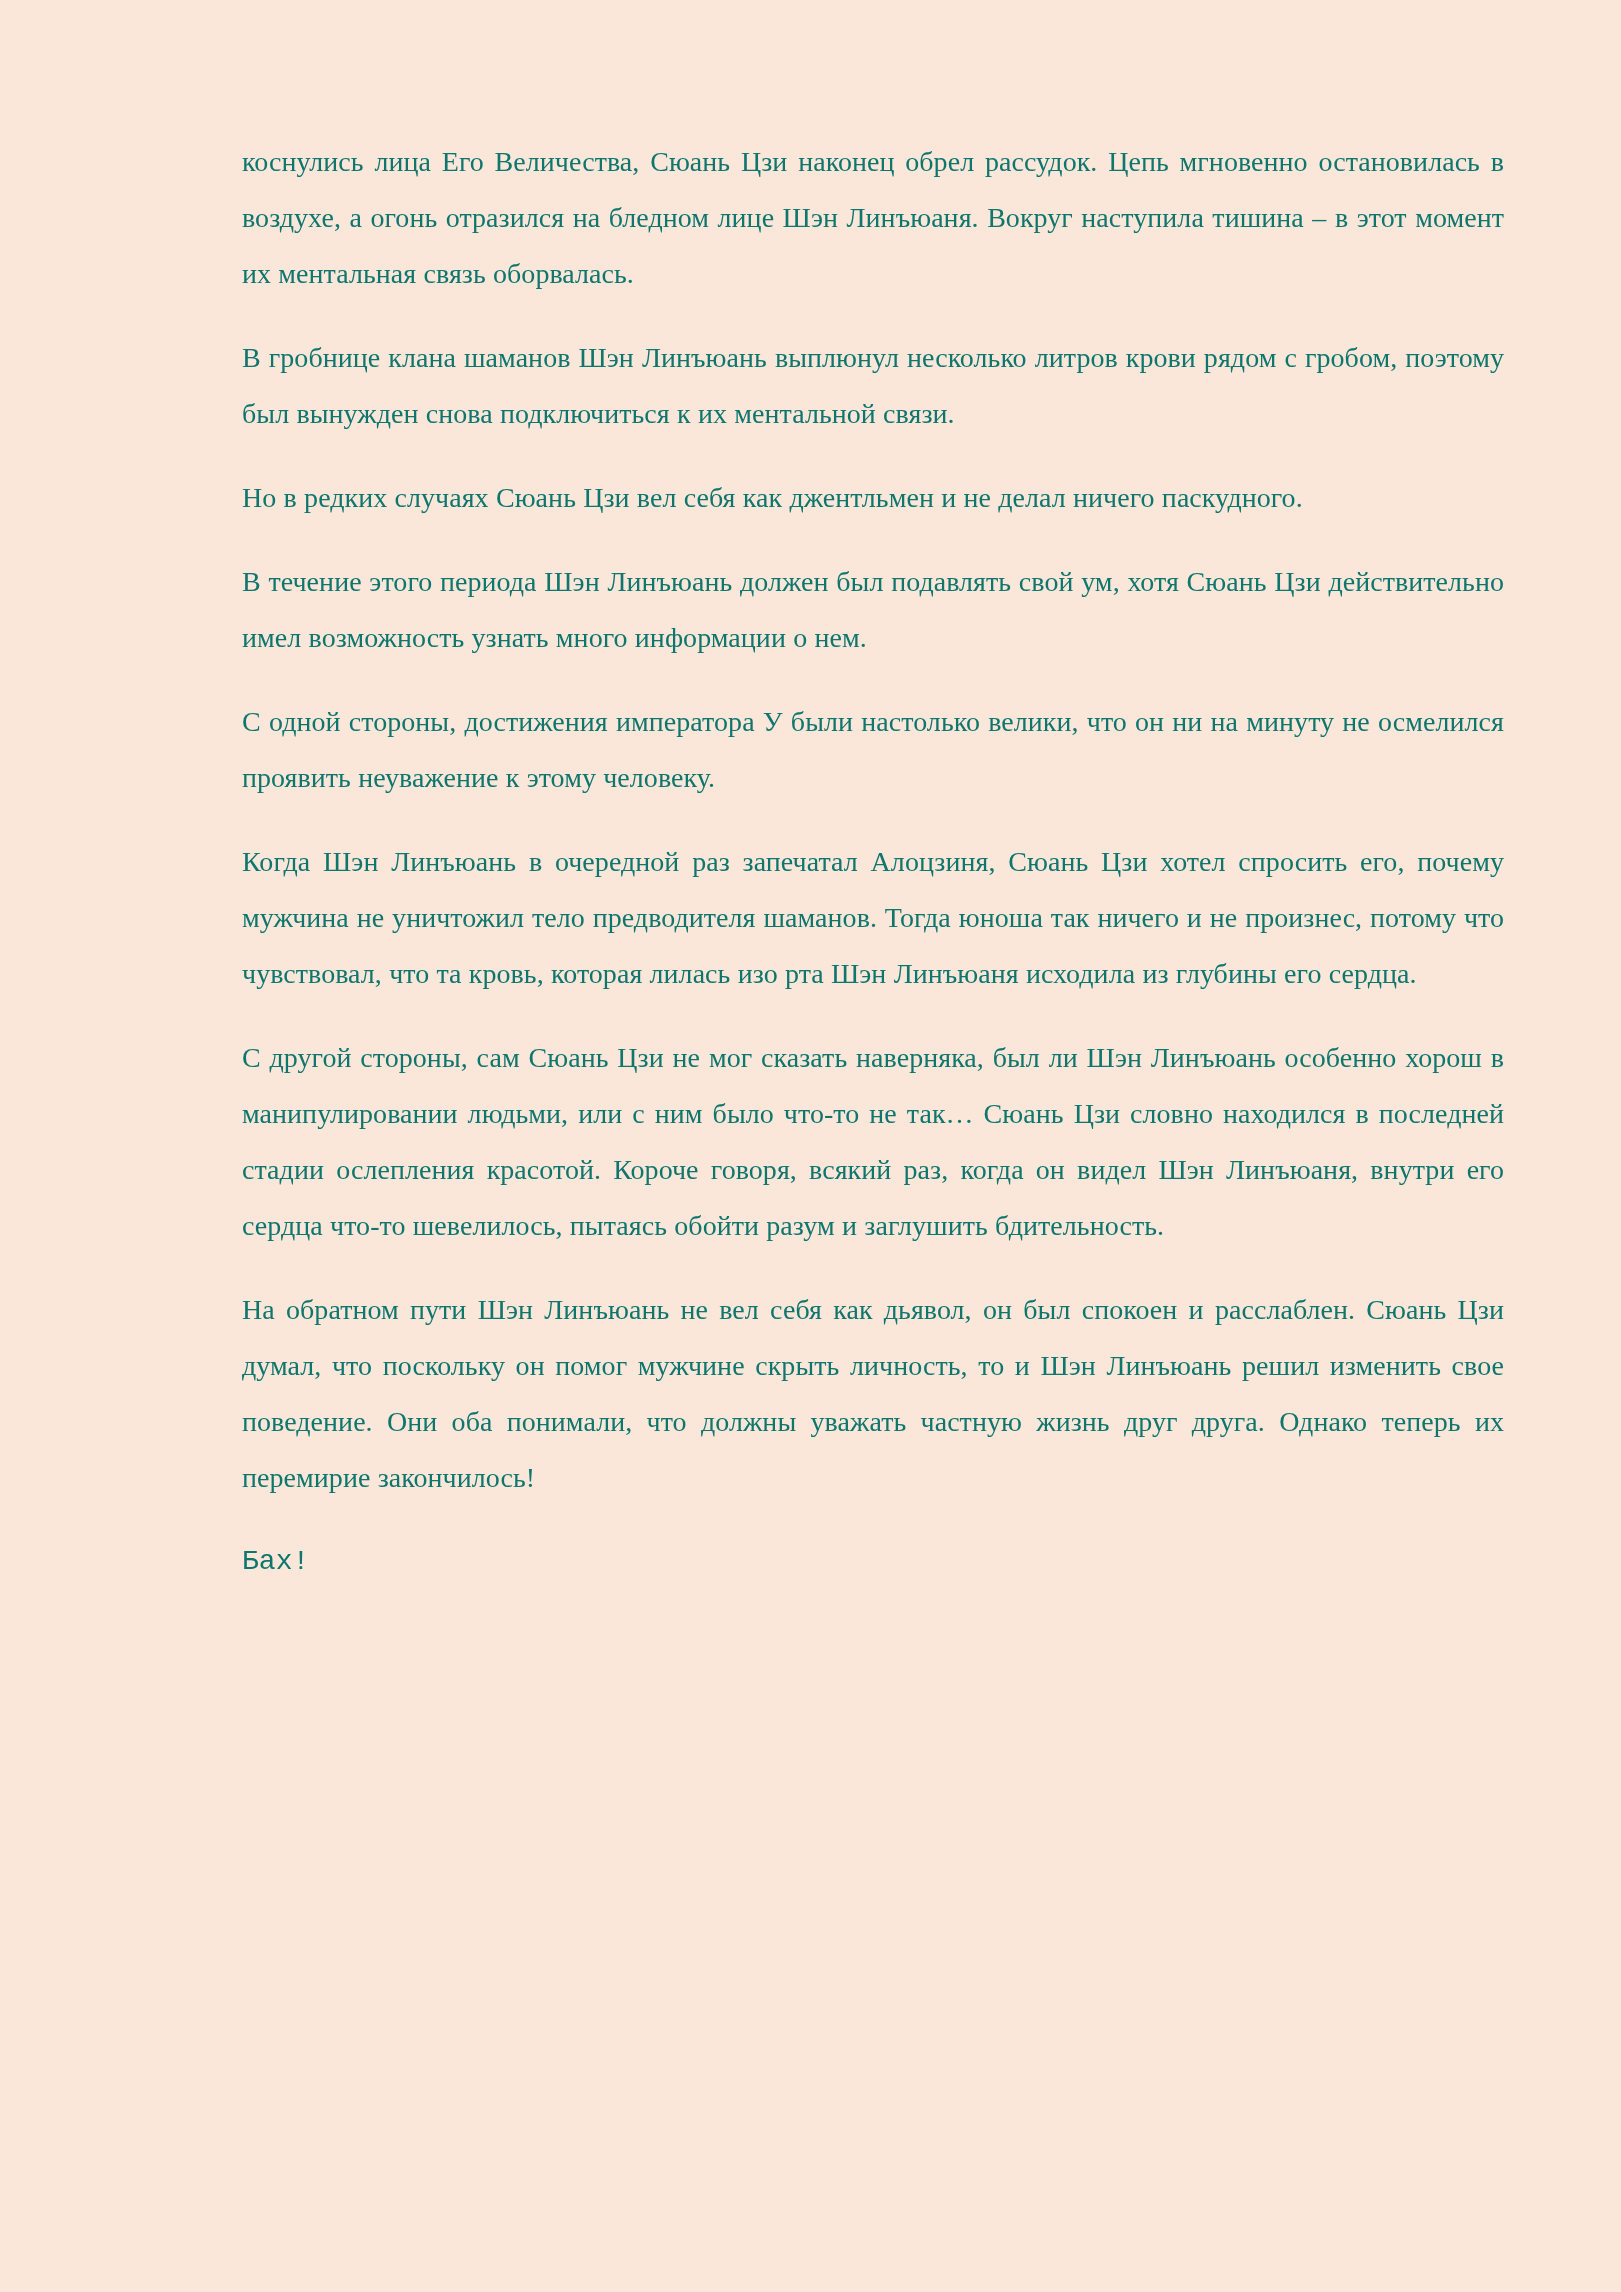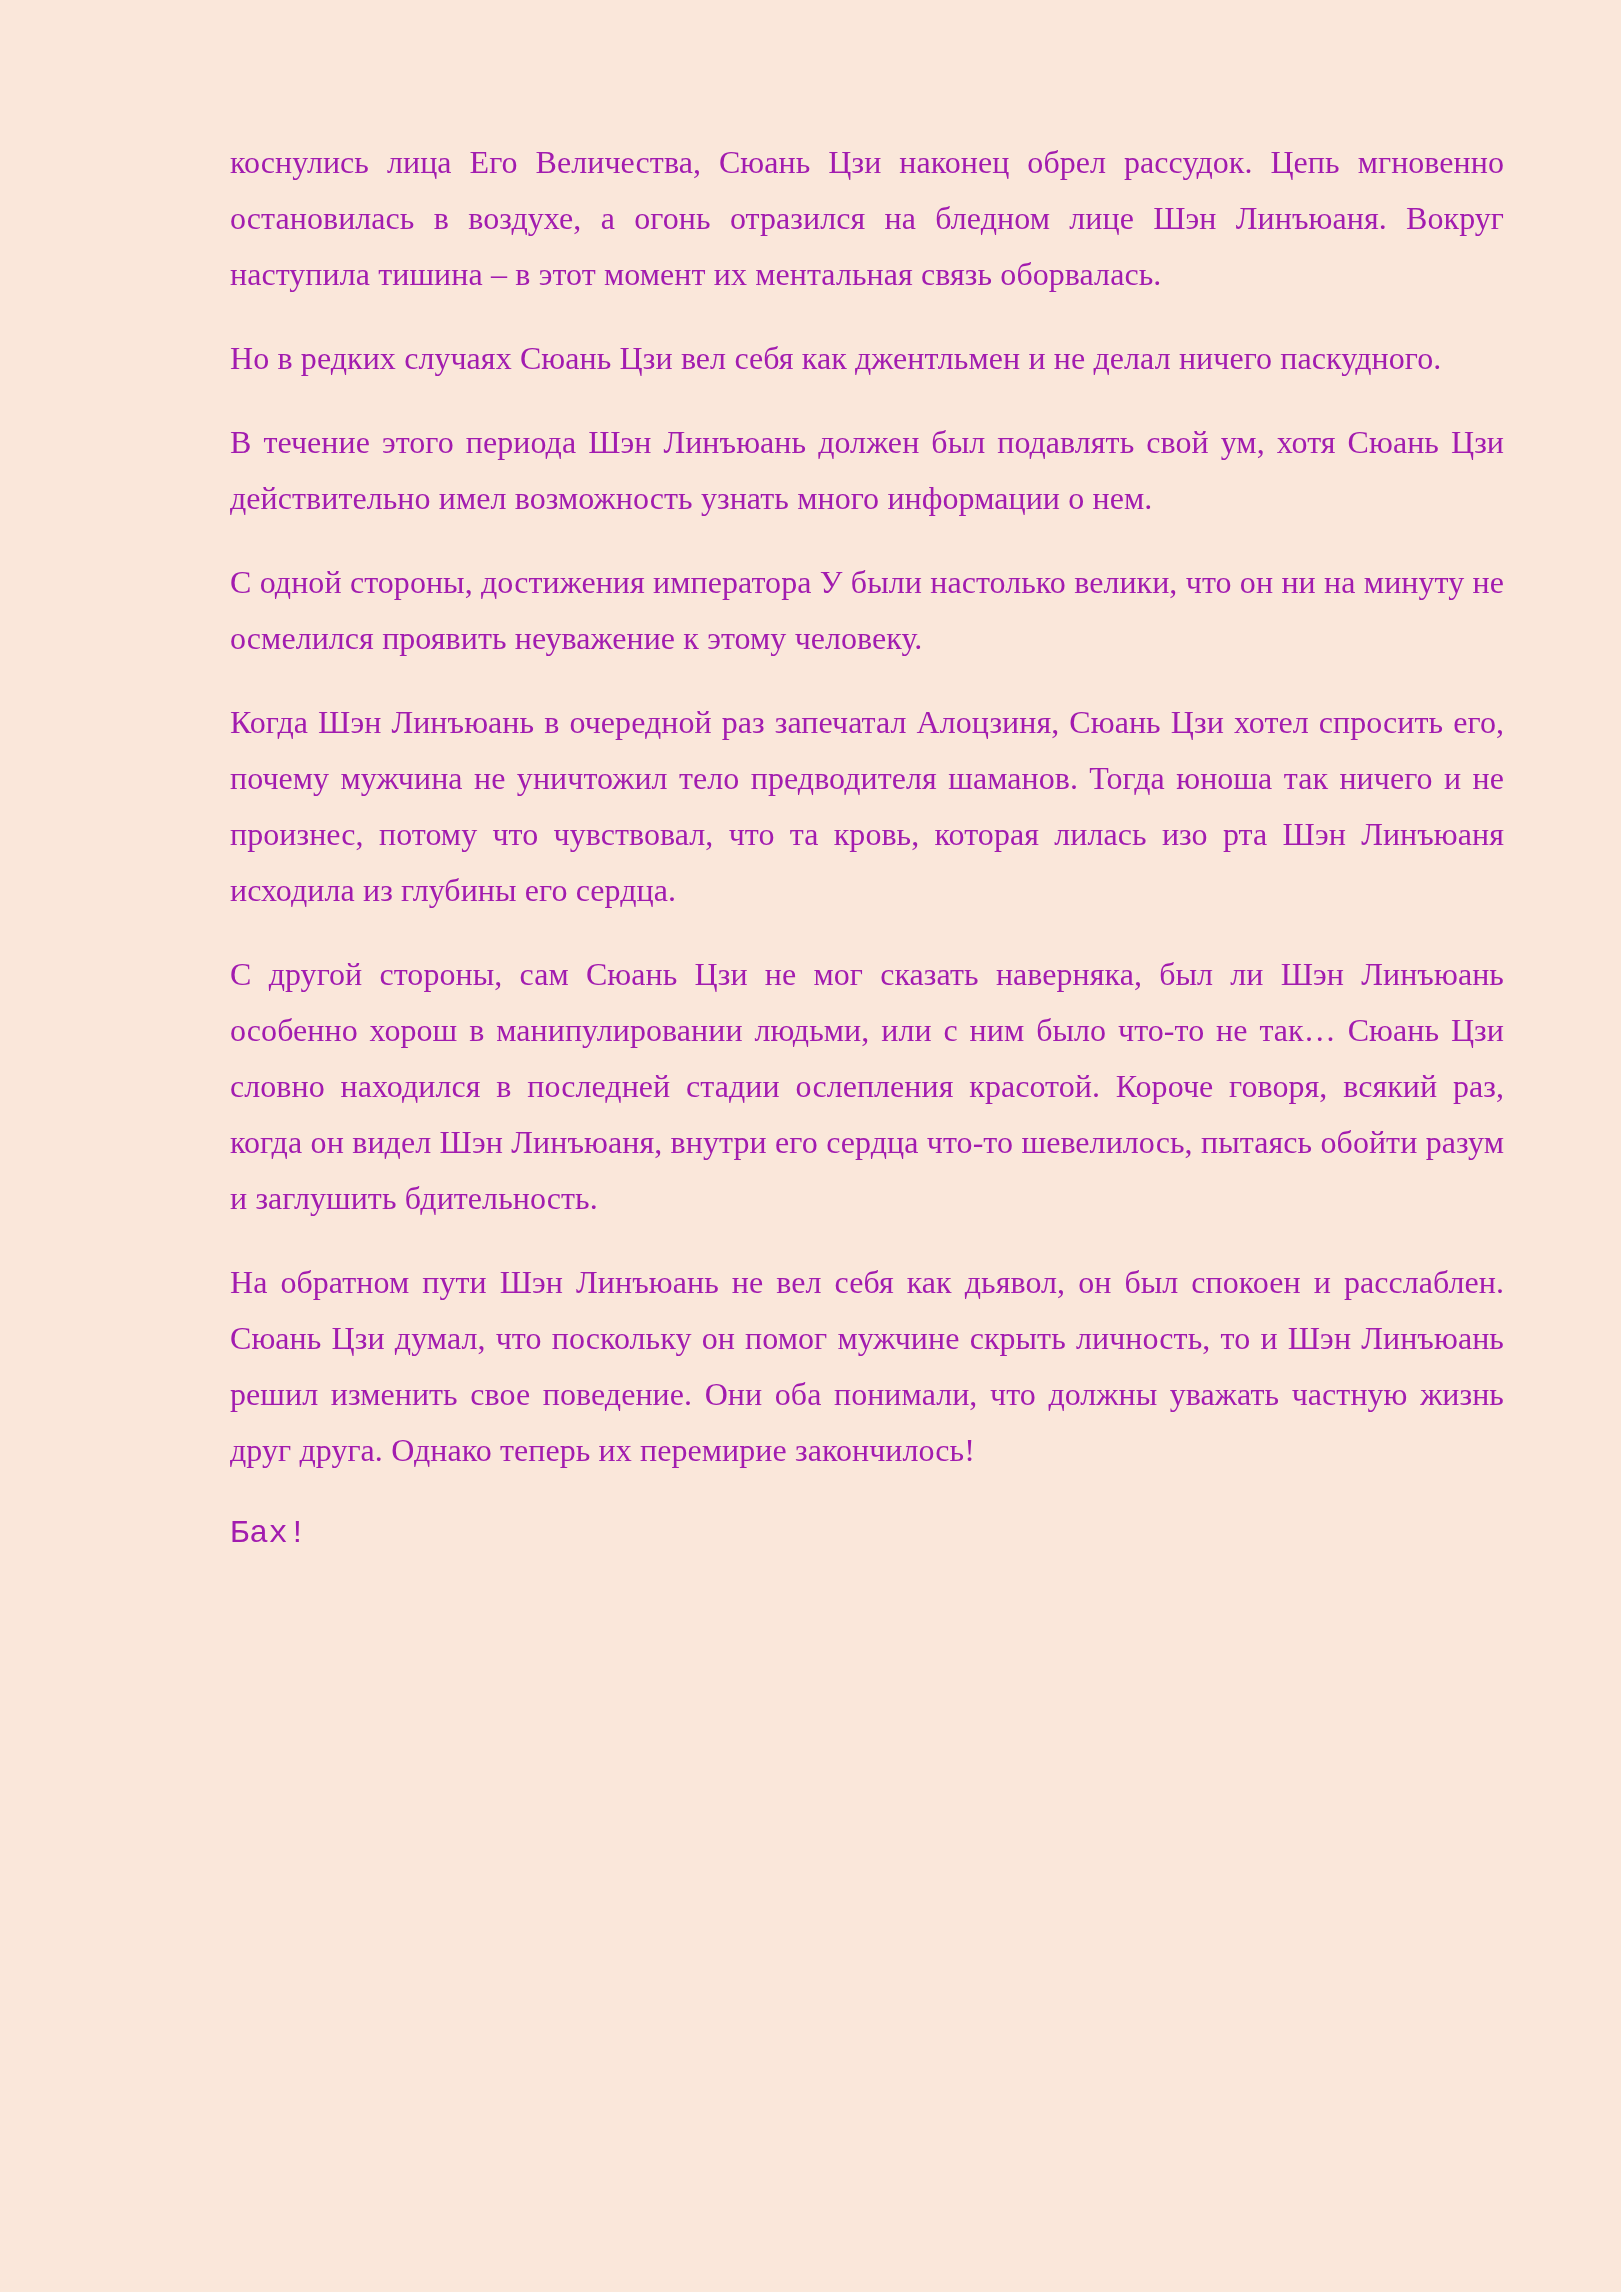--- a/index.html
+++ b/index.html
@@ -24,43 +24,44 @@
   }
 
   #text-column {
     position: absolute;
     left: 230px;
     top: 134px;
     width: 1274px;
   }
 
   .para {
-    margin: 0 0 28px 0;
-    font-size: 32px;
+    margin: 0 0 28px 12px;
+    font-size: 28px;
     line-height: 56px;
-    color: #a21caf;
+    color: #0f766e;
     text-align: justify;
     text-justify: inter-word;
     letter-spacing: 0.05px;
     word-spacing: 0.2px;
     -webkit-font-smoothing: antialiased;
   }
 
   
   .para:last-child {
     margin-bottom: 0;
     font-family: Liberation Mono, monospace;
   }
 </style>
 </head>
 <body>
 
 <div id="page">
   <div id="text-column">
     <p class="para">коснулись лица Его Величества, Сюань Цзи наконец обрел рассудок. Цепь мгновенно остановилась в воздухе, а огонь отразился на бледном лице Шэн Линъюаня. Вокруг наступила тишина – в этот момент их ментальная связь оборвалась.</p>
+    <p class="para">В гробнице клана шаманов Шэн Линъюань выплюнул несколько литров крови рядом с гробом, поэтому был вынужден снова подключиться к их ментальной связи.</p>
     <p class="para">Но в редких случаях Сюань Цзи вел себя как джентльмен и не делал ничего паскудного.</p>
     <p class="para">В течение этого периода Шэн Линъюань должен был подавлять свой ум, хотя Сюань Цзи действительно имел возможность узнать много информации о нем.</p>
     <p class="para">С одной стороны, достижения императора У были настолько велики, что он ни на минуту не осмелился проявить неуважение к этому человеку.</p>
     <p class="para">Когда Шэн Линъюань в очередной раз запечатал Алоцзиня, Сюань Цзи хотел спросить его, почему мужчина не уничтожил тело предводителя шаманов. Тогда юноша так ничего и не произнес, потому что чувствовал, что та кровь, которая лилась изо рта Шэн Линъюаня исходила из глубины его сердца.</p>
     <p class="para">С другой стороны, сам Сюань Цзи не мог сказать наверняка, был ли Шэн Линъюань особенно хорош в манипулировании людьми, или с ним было что-то не так… Сюань Цзи словно находился в последней стадии ослепления красотой. Короче говоря, всякий раз, когда он видел Шэн Линъюаня, внутри его сердца что-то шевелилось, пытаясь обойти разум и заглушить бдительность.</p>
     <p class="para">На обратном пути Шэн Линъюань не вел себя как дьявол, он был спокоен и расслаблен. Сюань Цзи думал, что поскольку он помог мужчине скрыть личность, то и Шэн Линъюань решил изменить свое поведение. Они оба понимали, что должны уважать частную жизнь друг друга. Однако теперь их перемирие закончилось!</p>
     <p class="para">Бах!</p>
   </div>
 </div>
 

